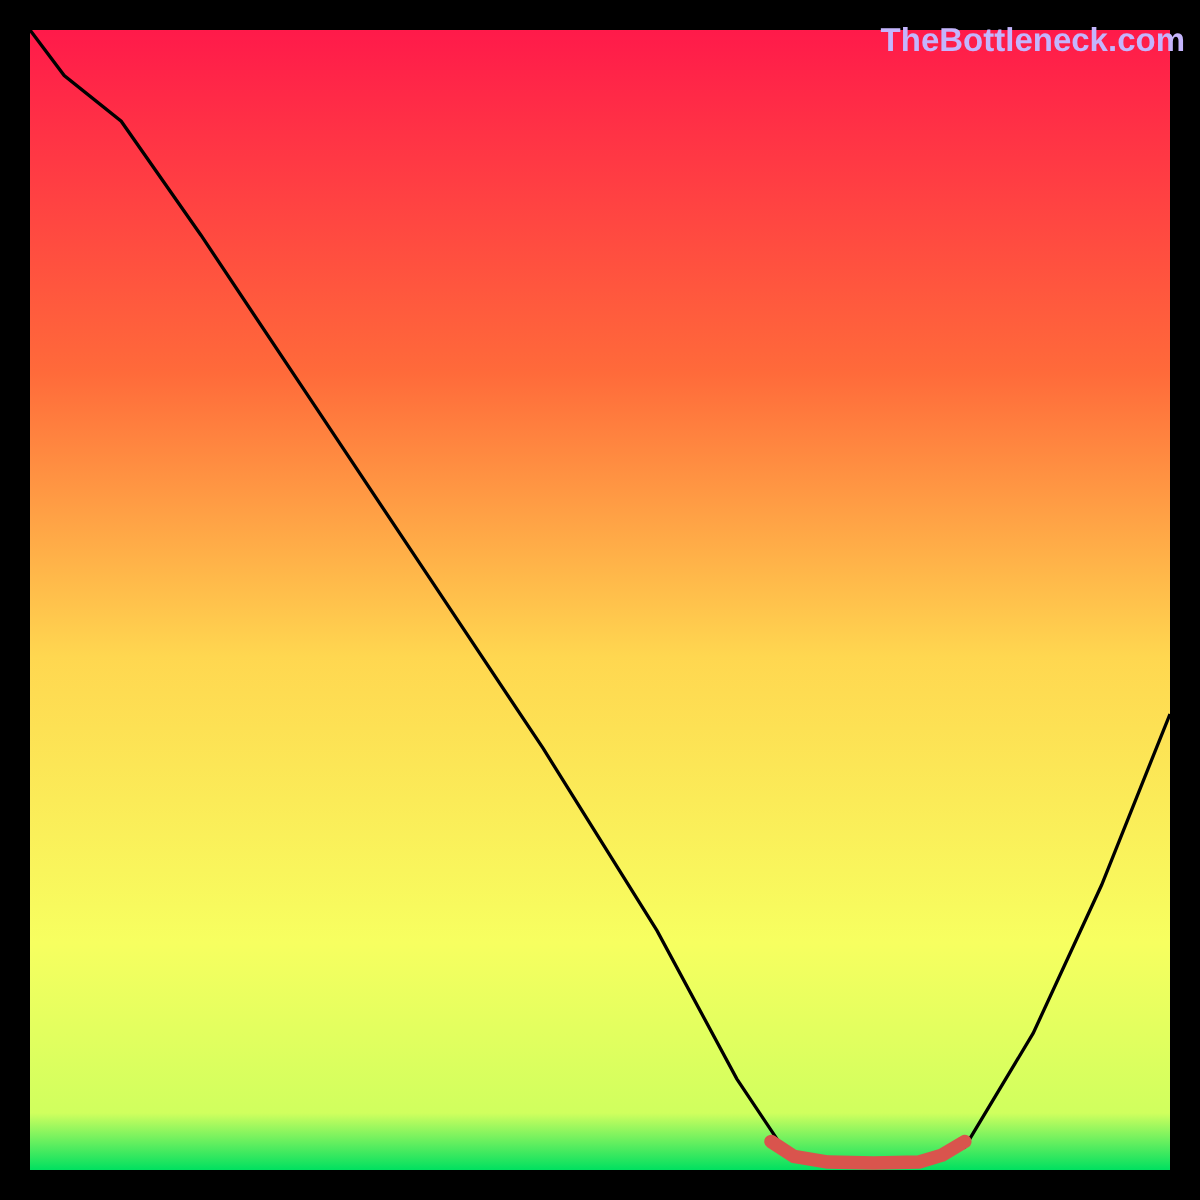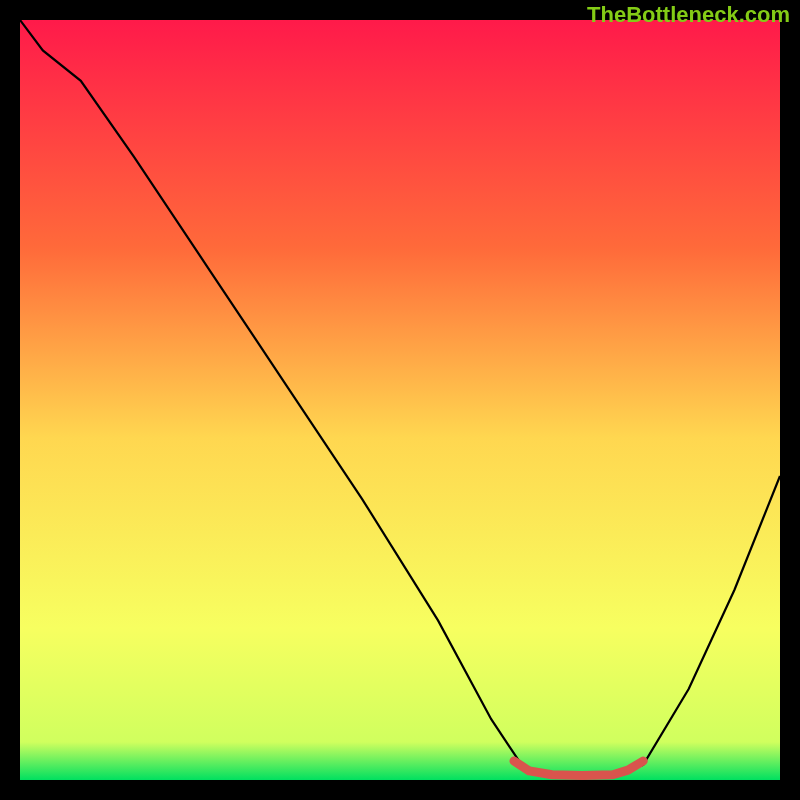--- a/index.html
+++ b/index.html
@@ -6,23 +6,23 @@
     margin: 0;
     padding: 0;
     background: #000;
     width: 800px;
     height: 800px;
     position: relative;
     font-family: Arial, sans-serif;
   }
   .watermark {
     position: absolute;
-    top: 2px;
+    top: 14px;
     right: 10px;
-    color: #84cc16;
+    color: #c4b5fd;
     font-size: 22px;
     font-weight: bold;
     z-index: 10;
   }
   .chart-area {
     position: absolute;
     left: 20px;
     top: 20px;
     width: 760px;
     height: 760px;

